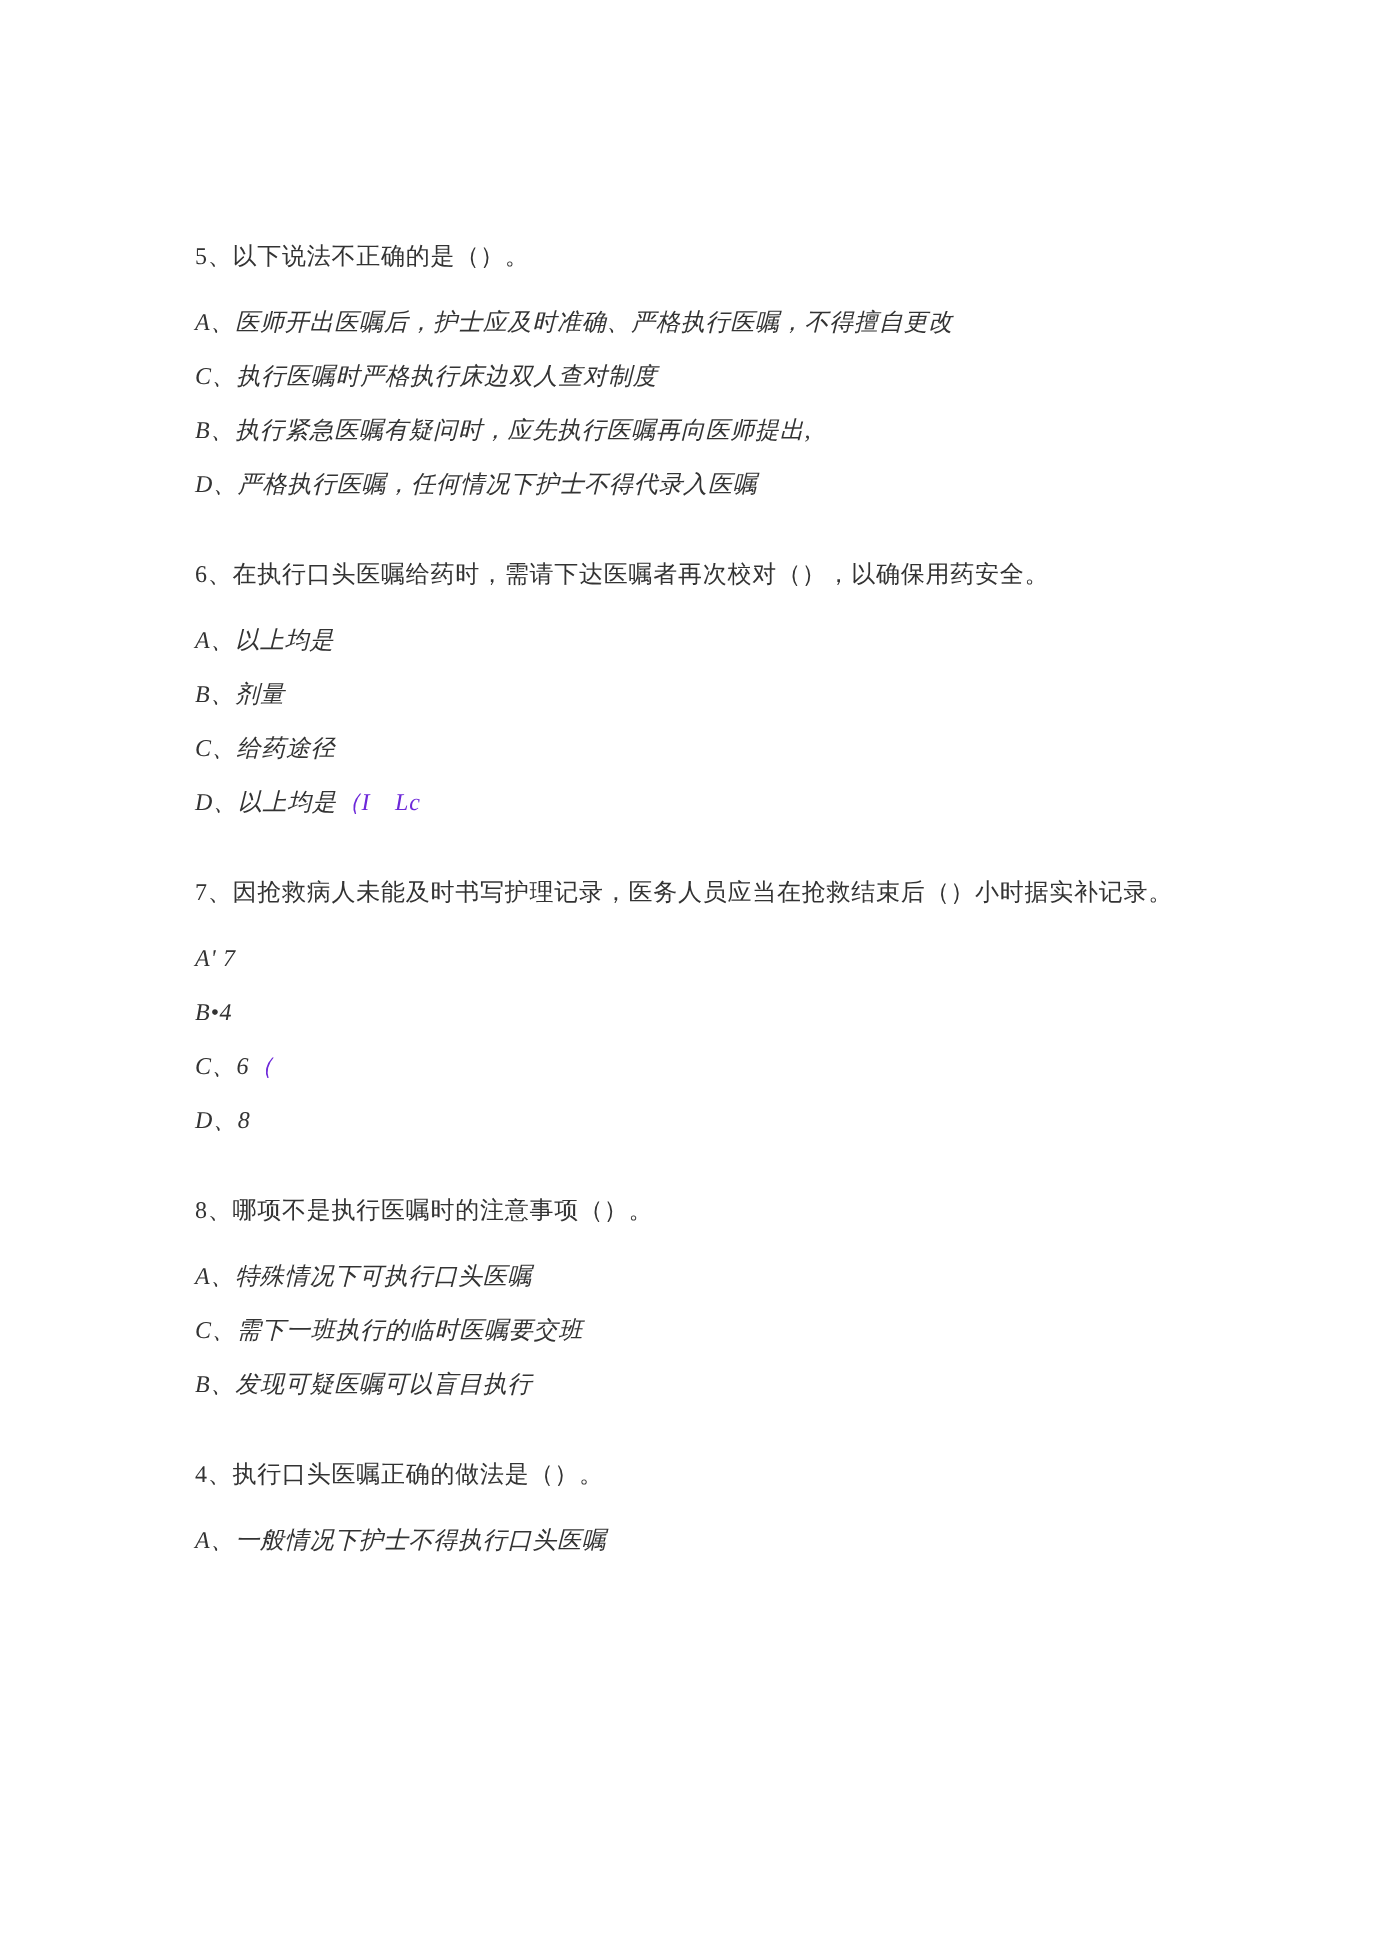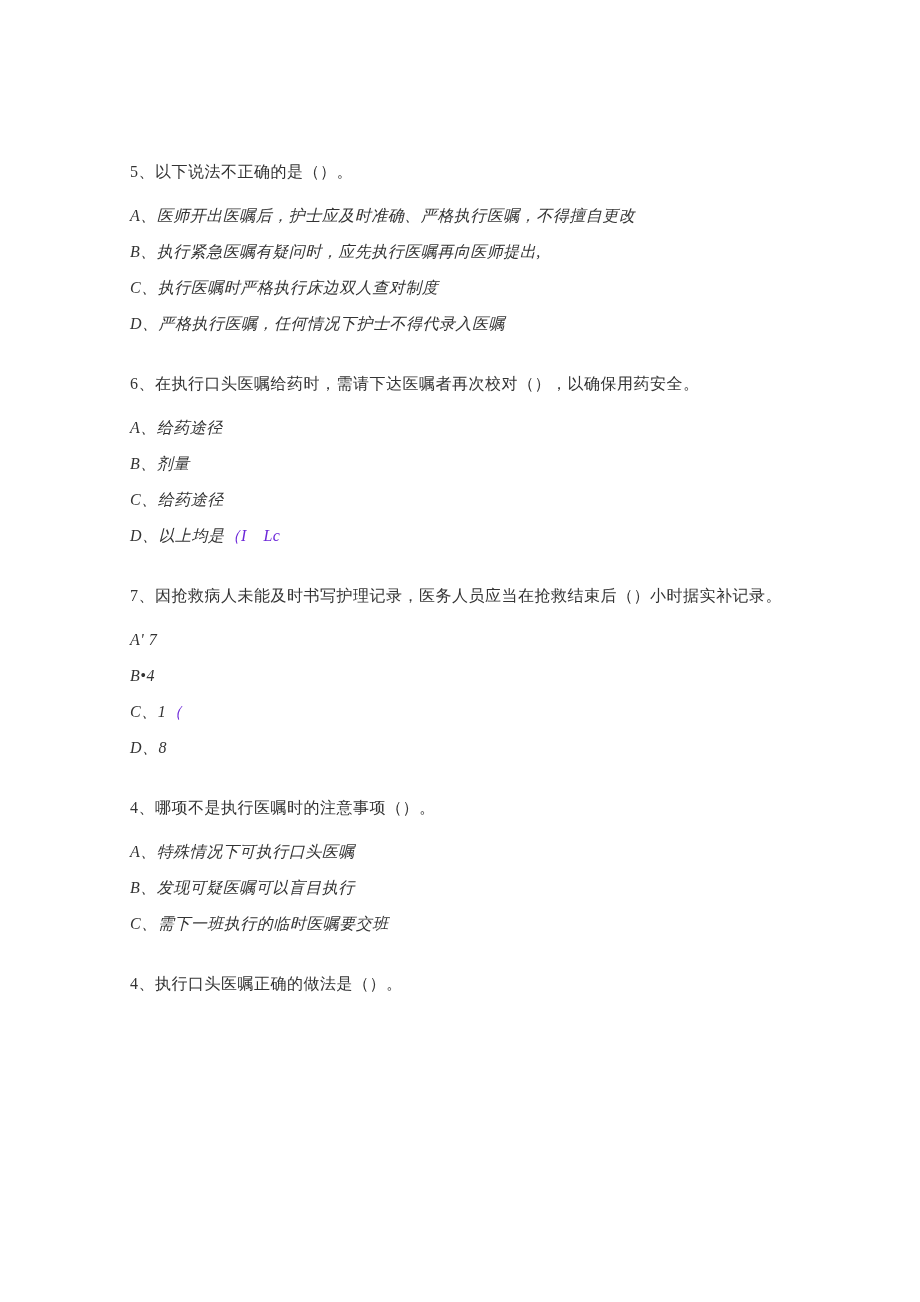--- a/index.html
+++ b/index.html
@@ -39,49 +39,50 @@
   }
 </style>
 </head>
 <body>
 
 <div class="page">
 
   <div class="question-block">
     <div class="q-line">5、以下说法不正确的是（）。</div>
     <div class="opt-line">A、医师开出医嘱后，护士应及时准确、严格执行医嘱，不得擅自更改</div>
+    <div class="opt-line">C、执行医嘱时严格执行床边双人查对制度</div>
     <div class="opt-line">B、执行紧急医嘱有疑问时，应先执行医嘱再向医师提出,</div>
-    <div class="opt-line">C、执行医嘱时严格执行床边双人查对制度</div>
     <div class="opt-line">D、严格执行医嘱，任何情况下护士不得代录入医嘱</div>
   </div>
 
   <div class="question-block">
     <div class="q-line">6、在执行口头医嘱给药时，需请下达医嘱者再次校对（），以确保用药安全。</div>
-    <div class="opt-line">A、给药途径</div>
+    <div class="opt-line">A、以上均是</div>
     <div class="opt-line">B、剂量</div>
     <div class="opt-line">C、给药途径</div>
     <div class="opt-line">
       <span>D、以上均是</span><span class="red-text">（I　Lc</span>
     </div>
   </div>
 
   <div class="question-block">
     <div class="q-line">7、因抢救病人未能及时书写护理记录，医务人员应当在抢救结束后（）小时据实补记录。</div>
     <div class="opt-line">A' 7</div>
     <div class="opt-line">B•4</div>
     <div class="opt-line">
-      <span>C、1</span><span class="red-text">（</span>
+      <span>C、6</span><span class="red-text">（</span>
     </div>
     <div class="opt-line">D、8</div>
   </div>
 
   <div class="question-block">
-    <div class="q-line">4、哪项不是执行医嘱时的注意事项（）。</div>
+    <div class="q-line">8、哪项不是执行医嘱时的注意事项（）。</div>
     <div class="opt-line">A、特殊情况下可执行口头医嘱</div>
+    <div class="opt-line">C、需下一班执行的临时医嘱要交班</div>
     <div class="opt-line">B、发现可疑医嘱可以盲目执行</div>
-    <div class="opt-line">C、需下一班执行的临时医嘱要交班</div>
   </div>
 
   <div class="question-block">
     <div class="q-line">4、执行口头医嘱正确的做法是（）。</div>
+    <div class="opt-line">A、一般情况下护士不得执行口头医嘱</div>
   </div>
 
 </div>
 
 </body></html>

